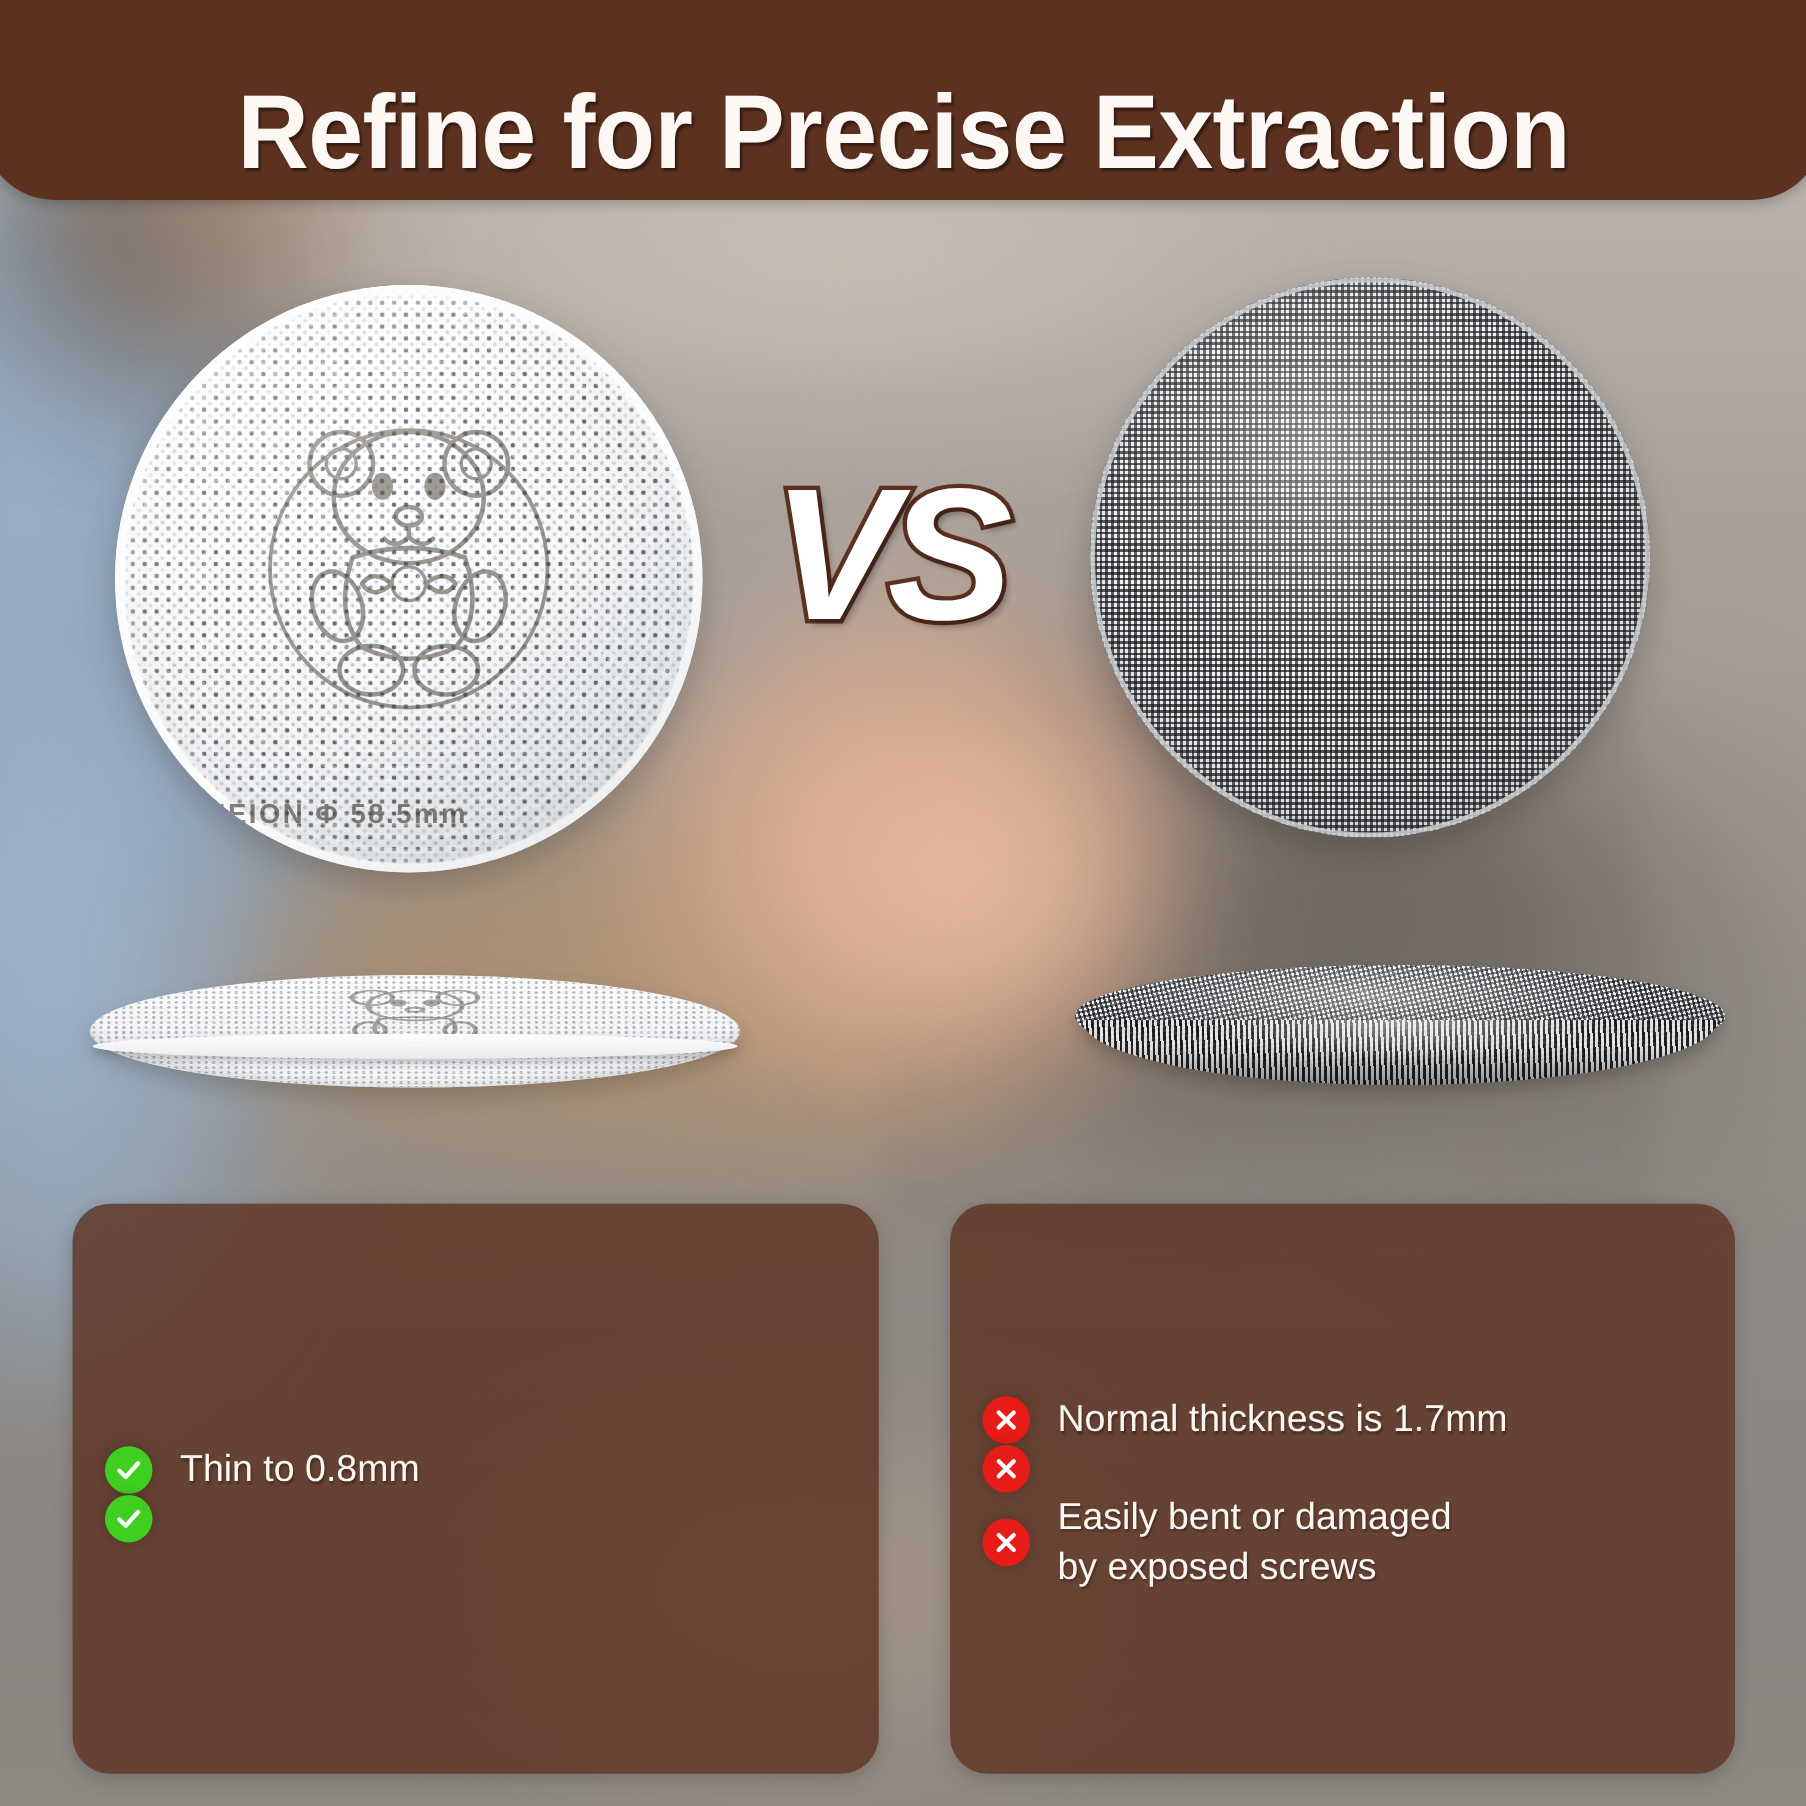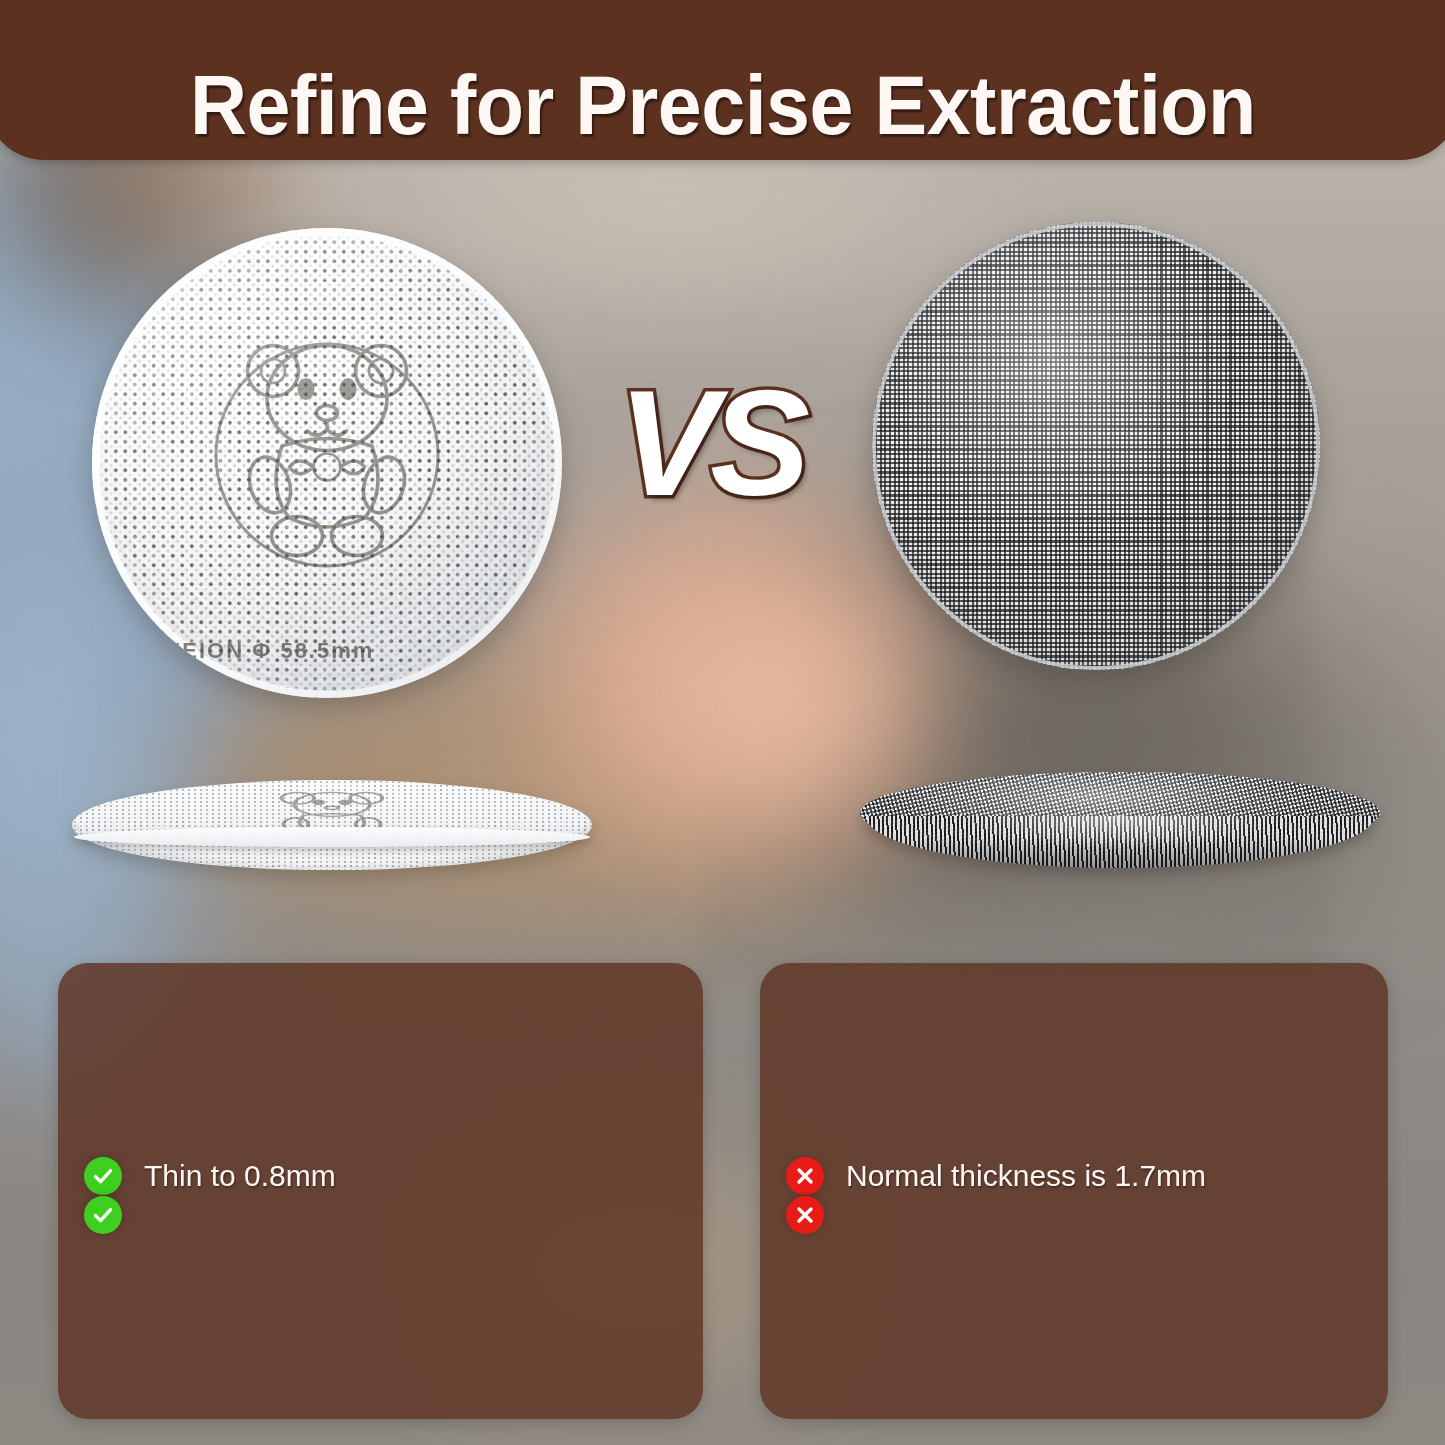--- a/index.html
+++ b/index.html
@@ -536,16 +536,25 @@
       </div>
 
       <div class="bullet">
         <span class="bullet-icon icon-cross">
           <svg width="24" height="24" viewBox="0 0 24 24">
               <path d="M6 6 L18 18 M18 6 L6 18" fill="none" stroke="#ffffff" stroke-width="3.4" stroke-linecap="round"></path>
             </svg>
         </span>
       </div>
 
+      <div class="bullet">
+        <span class="bullet-icon icon-cross">
+          <svg width="24" height="24" viewBox="0 0 24 24">
+              <path d="M6 6 L18 18 M18 6 L6 18" fill="none" stroke="#ffffff" stroke-width="3.4" stroke-linecap="round"></path>
+            </svg>
+        </span>
+        <span class="bullet-text">Easily bent or damaged
+by exposed screws</span>
+      </div>
     </div>
   </div>
 
 </div>
 
 </body></html>

